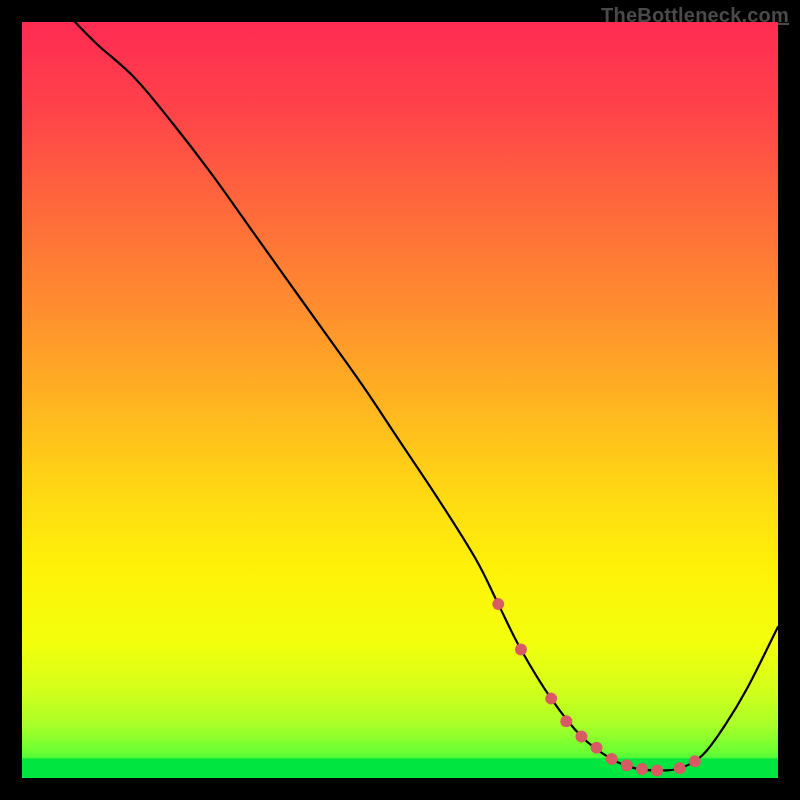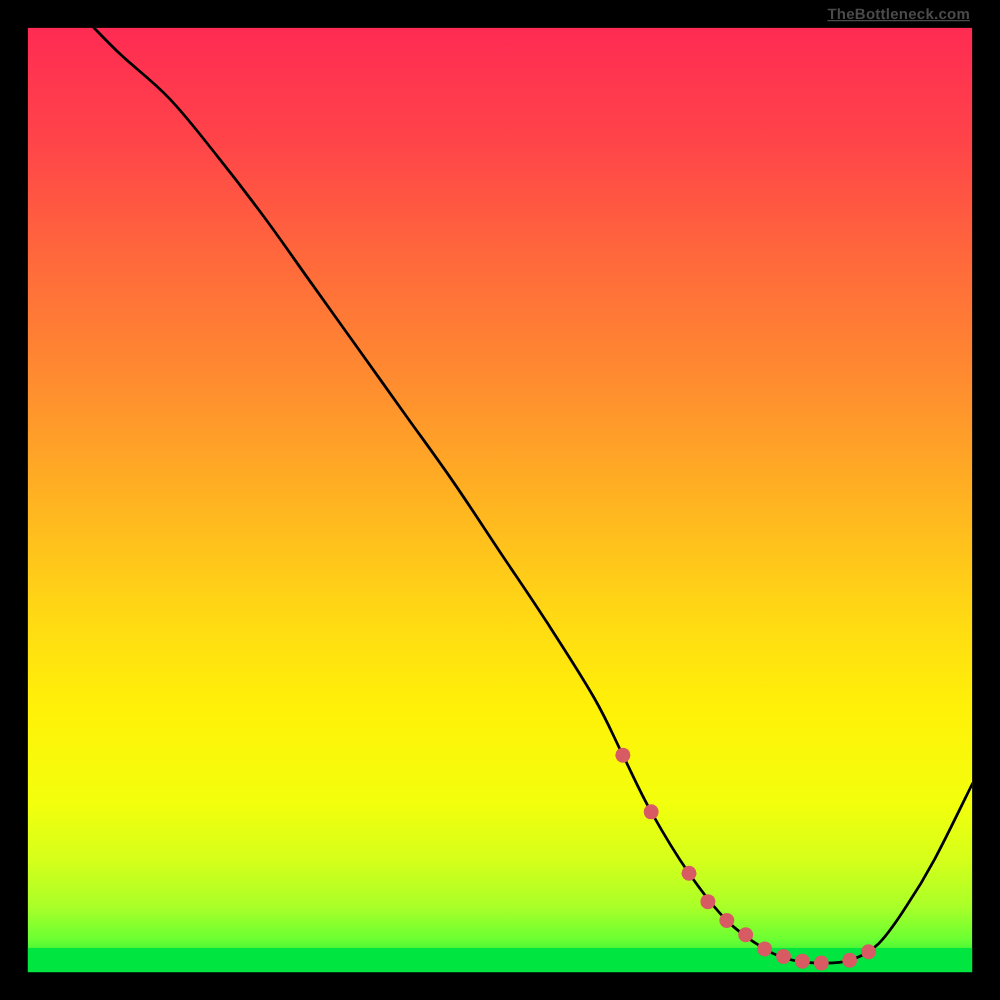--- a/index.html
+++ b/index.html
@@ -13,23 +13,23 @@
   }
   .frame {
     position: relative;
     width: 800px;
     height: 800px;
     background: #000;
   }
   .watermark {
     position: absolute;
     top: 4px;
-    right: 24px;
+    right: 11px;
     color: #4a4a4a;
-    font-size: 12px;
+    font-size: 20px;
     font-weight: 600;
     letter-spacing: 0.2px;
     user-select: none;
     text-decoration: underline;
   }
   .plot-outer {
     position: absolute;
     left: 22px;
     top: 22px;
     width: 756px;

